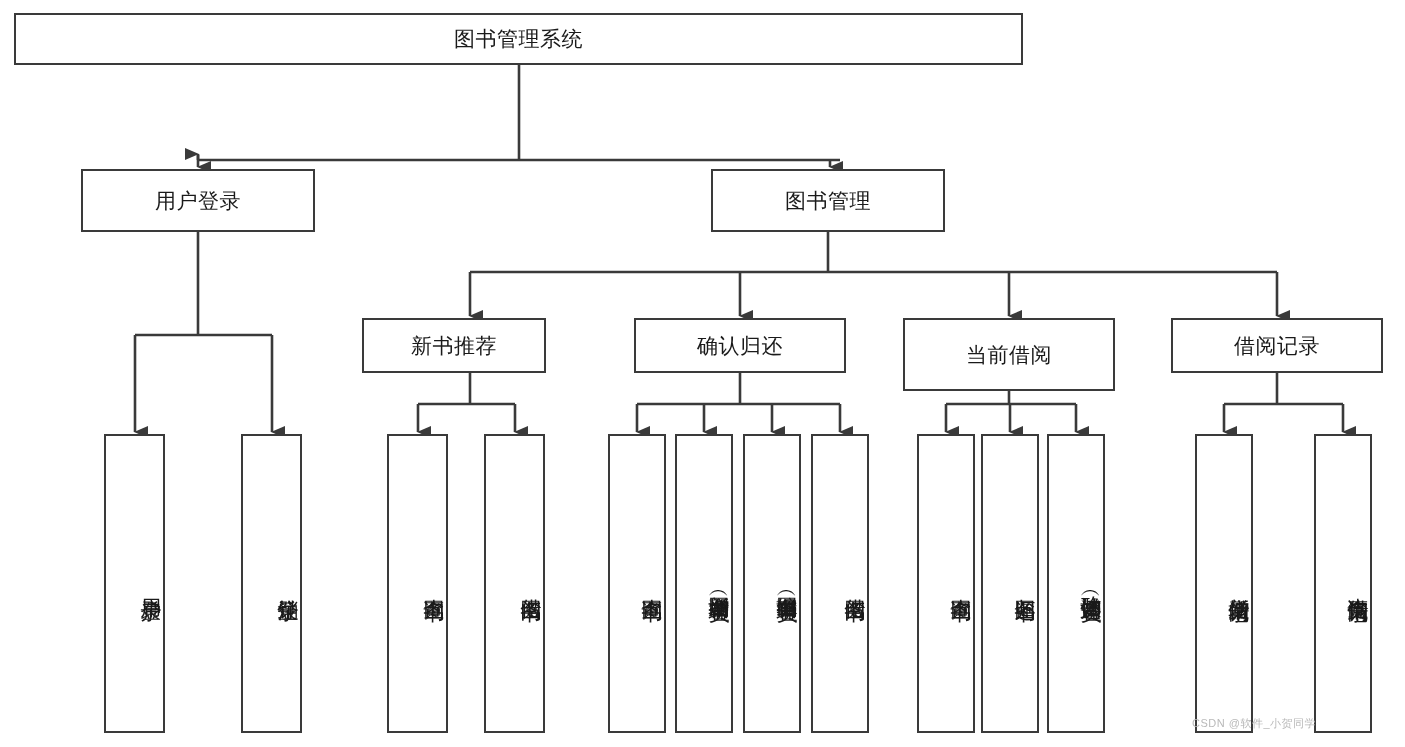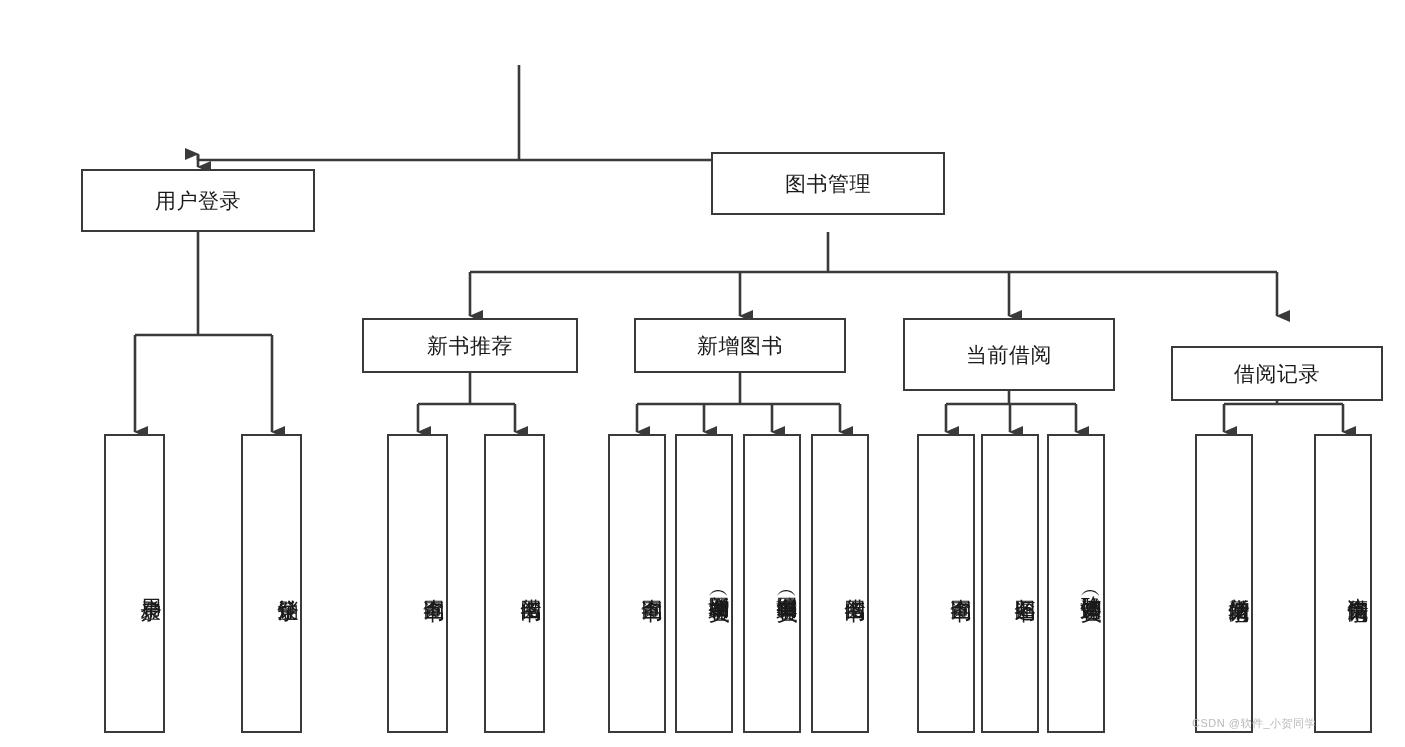--- a/index.html
+++ b/index.html
@@ -122,28 +122,29 @@
     </g>
 
     <g stroke="#3a3a3a" stroke-width="2.6" fill="none">
       <path d="M 1277 373 L 1277 404"></path>
       <path d="M 1224 404 L 1343 404"></path>
       <path d="M 1224 404 L 1224 432" marker-end="url(#arw)"></path>
       <path d="M 1343 404 L 1343 432" marker-end="url(#arw)"></path>
     </g>
   </svg>
 
+  <div class="node horiz" style="left: 14px; top: 13px; width: 1009px; height: 52px;">图书管理系统</div>
 
   <div class="node horiz" style="left: 81px; top: 169px; width: 234px; height: 63px;">用户登录</div>
-  <div class="node horiz" style="left: 711px; top: 152px; width: 234px; height: 63px; text-align: right;">图书管理</div>
+  <div class="node horiz" style="left: 711px; top: 169px; width: 234px; height: 63px; text-align: right;">图书管理</div>
 
-  <div class="node horiz" style="left: 362px; top: 318px; width: 216px; height: 55px;">新书推荐</div>
-  <div class="node horiz" style="left: 634px; top: 318px; width: 212px; height: 55px;">新增图书</div>
+  <div class="node horiz" style="left: 362px; top: 318px; width: 184px; height: 55px;">新书推荐</div>
+  <div class="node horiz" style="left: 634px; top: 318px; width: 212px; height: 55px;">确认归还</div>
   <div class="node horiz" style="left: 903px; top: 318px; width: 212px; height: 73px;">当前借阅</div>
-  <div class="node horiz" style="left: 1171px; top: 318px; width: 212px; height: 55px; margin-top: 28px;">借阅记录</div>
+  <div class="node horiz" style="left: 1171px; top: 318px; width: 212px; height: 55px;">借阅记录</div>
 
   <div class="node vert" style="left: 104px; top: 434px; width: 61px; height: 299px;">用户登录</div>
   <div class="node vert" style="left: 241px; top: 434px; width: 61px; height: 299px;">注销登录</div>
   <div class="node vert" style="left: 387px; top: 434px; width: 61px; height: 299px;">查询图书</div>
   <div class="node vert" style="left: 484px; top: 434px; width: 61px; height: 299px;">借阅图书</div>
   <div class="node vert" style="left: 608px; top: 434px; width: 58px; height: 299px;">查询图书</div>
   <div class="node vert" style="left: 675px; top: 434px; width: 58px; height: 299px;">新增图书（管理员）</div>
   <div class="node vert" style="left: 743px; top: 434px; width: 58px; height: 299px;">编辑图书（管理员）</div>
   <div class="node vert" style="left: 811px; top: 434px; width: 58px; height: 299px;">借阅图书</div>
   <div class="node vert" style="left: 917px; top: 434px; width: 58px; height: 299px;">查询图书</div>

